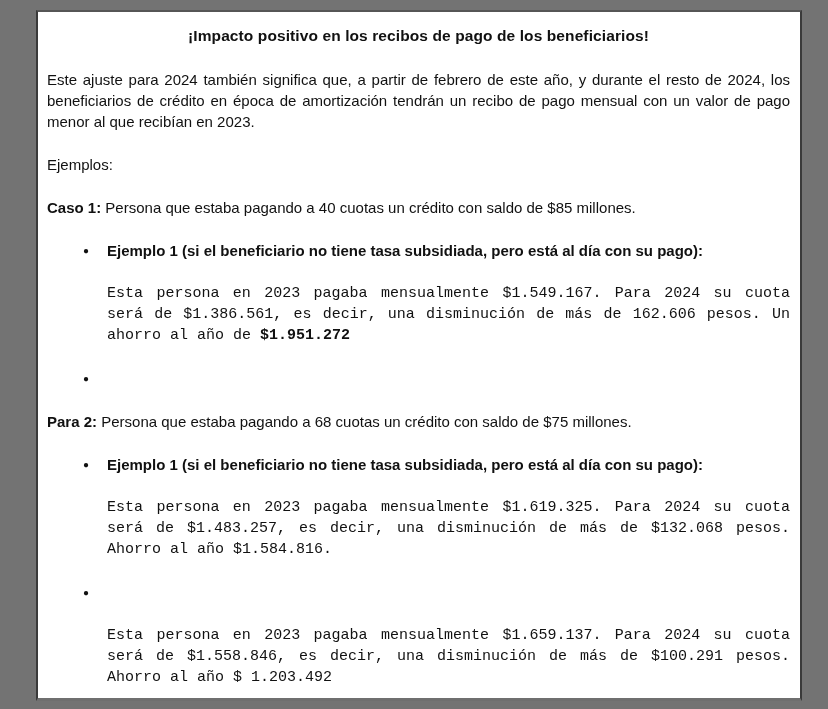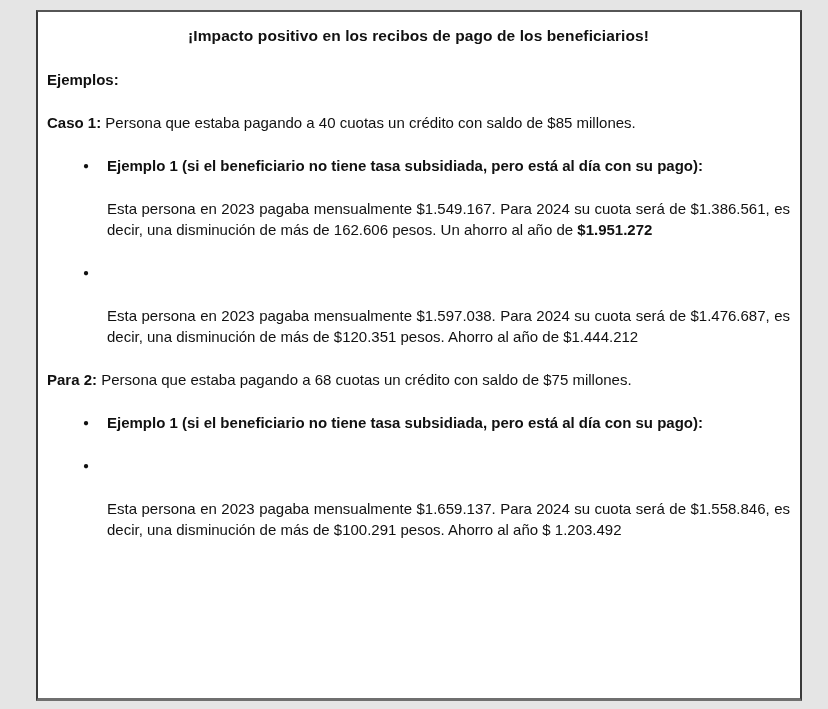--- a/index.html
+++ b/index.html
@@ -5,21 +5,21 @@
   * { margin: 0; padding: 0; box-sizing: border-box; }
   html, body {
     width: 828px; height: 709px;
     background: #ffffff;
     font-family: "Liberation Sans", sans-serif;
     color: #111111;
   }
   .page {
     position: relative;
     width: 828px; height: 709px;
-    background: #e5e5e5;
+    background: #737373;
     overflow: hidden;
   }
   .doc-box {
     position: absolute;
     left: 36px; top: 10px;
     width: 766px; height: 691px;
     border: 2px solid #3a3a3a;
     border-top-color: #565656;
     border-bottom: 3px solid #6f6f6f;
     background: #ffffff;
@@ -32,71 +32,73 @@
     text-align: center;
     line-height: 21px;
     margin-bottom: 23px;
     letter-spacing: 0.1px;
   }
   p, .bullet-row { font-size: 15px; line-height: 21px; }
   .just { text-align: justify; }
   .block { margin-bottom: 22px; }
   .block-last { margin-bottom: 15px; }
   .bold { font-weight: bold; margin-top: 21px; }
-  .heading { font-weight: bold; }
+  .heading { font-weight: normal; }
   .bullet-row {
     display: flex;
     align-items: flex-start;
     padding-left: 36px;
     font-weight: bold;
   }
   .bullet {
     flex: 0 0 auto;
     width: 24px;
     font-size: 10px;
     line-height: 21px;
     font-weight: normal;
   }
   .example-body {
     margin-left: 60px;
+    font-family: Liberation Mono, monospace;
   }
 </style>
 </head>
 <body>
 
 <div class="page">
   <div class="doc-box">
 
     <h1 class="title">¡Impacto positivo en los recibos de pago de los beneficiarios!</h1>
 
+    <p class="just block">Este ajuste para 2024 también significa que, a partir de febrero de este año, y durante el resto de 2024, los beneficiarios de crédito en época de amortización tendrán un recibo de pago mensual con un valor de pago menor al que recibían en 2023.</p>
 
     <p class="heading block">Ejemplos:</p>
 
     <p class="block"><span class="bold">Caso 1:</span><span> Persona que estaba pagando a 40 cuotas un crédito con saldo de $85 millones.</span></p>
 
     <div class="bullet-row block">
       <span class="bullet">●</span>
       <span>Ejemplo 1 (si el beneficiario no tiene tasa subsidiada, pero está al día con su pago):</span>
     </div>
 
     <p class="example-body just block"><span>Esta persona en 2023 pagaba mensualmente $1.549.167. Para 2024 su cuota será de $1.386.561, es decir, una disminución de más de 162.606 pesos. Un ahorro al año de </span><span class="bold">$1.951.272</span></p>
 
     <div class="bullet-row block">
       <span class="bullet">●</span>
     </div>
 
-    <p class="example-body just block"><span>Esta persona en 2023 pagaba mensualmente $1.597.038. Para 2024 su cuota será de $1.476.687, es decir, una disminución de más de $120.351 pesos. Ahorro al año de $1.444.212</span><span class="bold"></span></p>
 
     <p class="block"><span class="bold">Para 2:</span><span> Persona que estaba pagando a 68 cuotas un crédito con saldo de $75 millones.</span></p>
 
     <div class="bullet-row block">
       <span class="bullet">●</span>
       <span>Ejemplo 1 (si el beneficiario no tiene tasa subsidiada, pero está al día con su pago):</span>
     </div>
 
+    <p class="example-body just block"><span>Esta persona en 2023 pagaba mensualmente $1.619.325. Para 2024 su cuota será de $1.483.257, es decir, una disminución de más de $132.068 pesos. Ahorro al año $1.584.816.</span><span class="bold"></span></p>
 
     <div class="bullet-row block">
       <span class="bullet">●</span>
     </div>
 
     <p class="example-body just block-last"><span>Esta persona en 2023 pagaba mensualmente $1.659.137. Para 2024 su cuota será de $1.558.846, es decir, una disminución de más de $100.291 pesos. Ahorro al año $ 1.203.492</span><span class="bold"></span></p>
 
   </div>
 </div>
 

